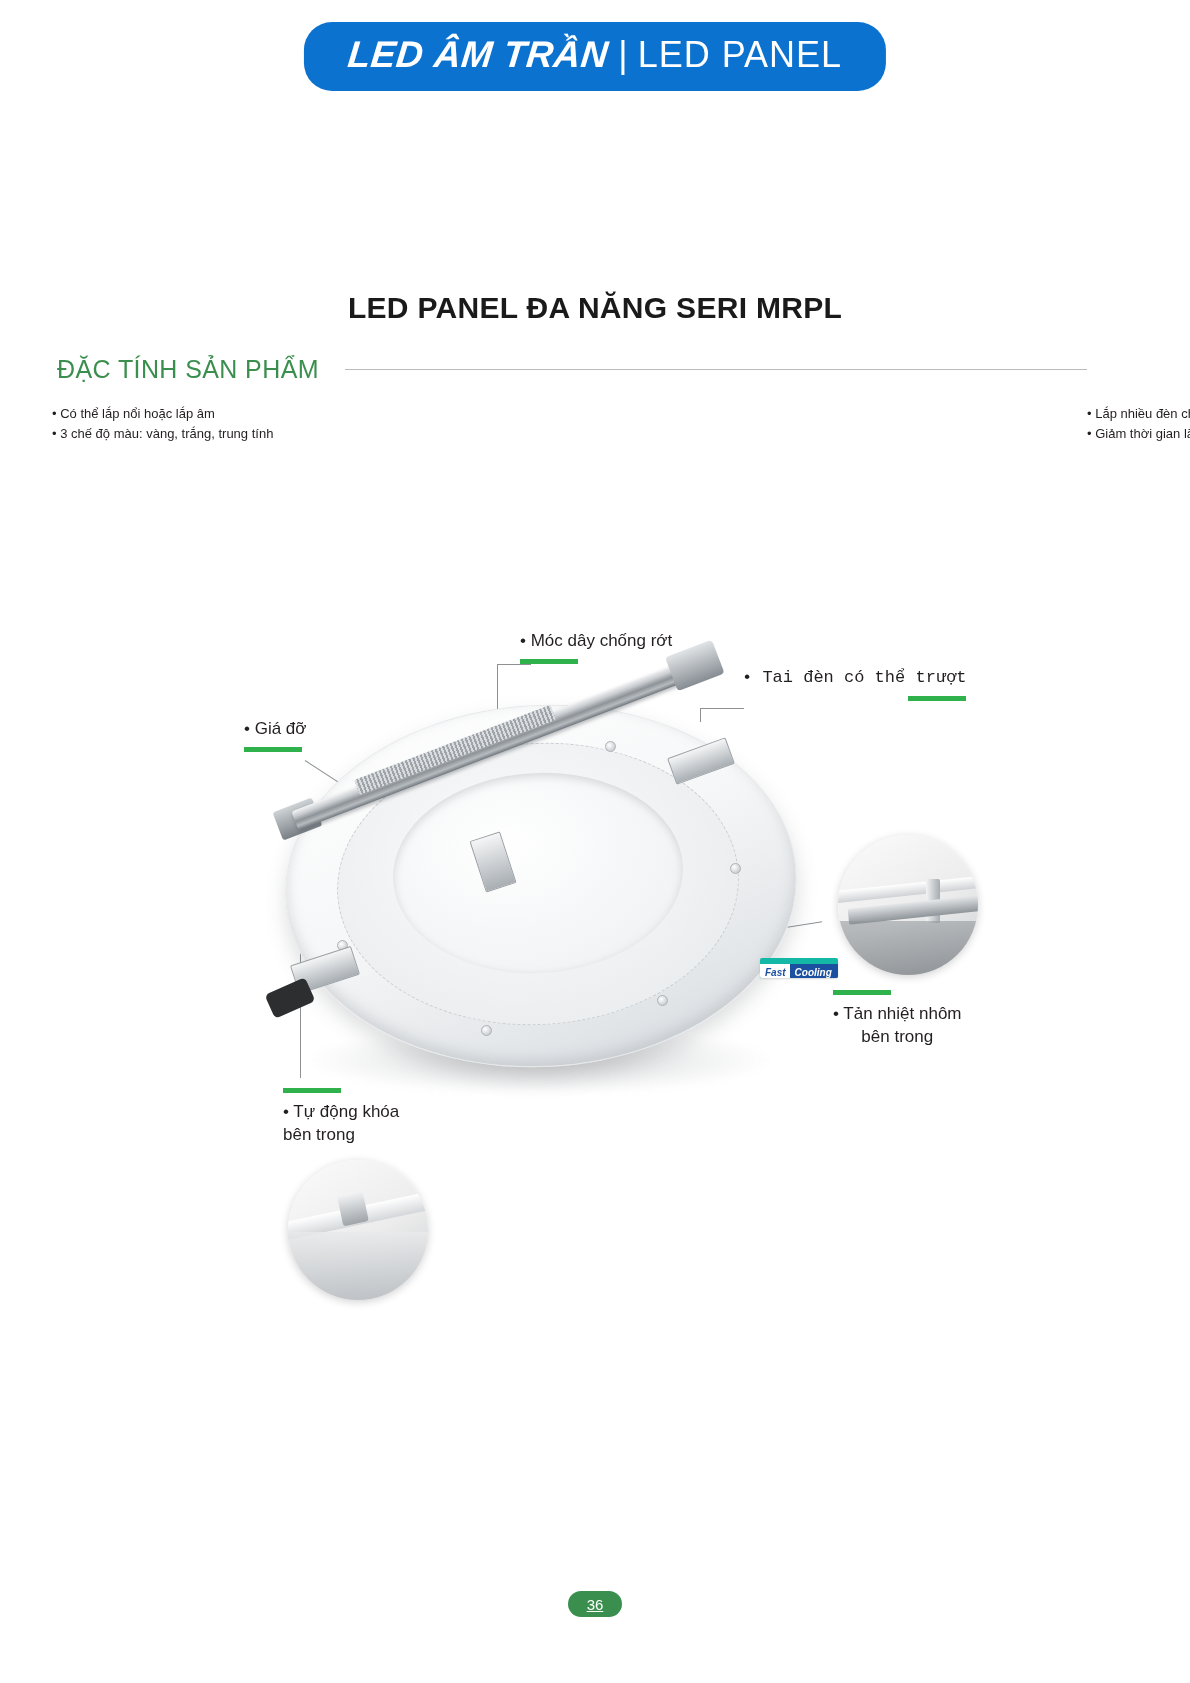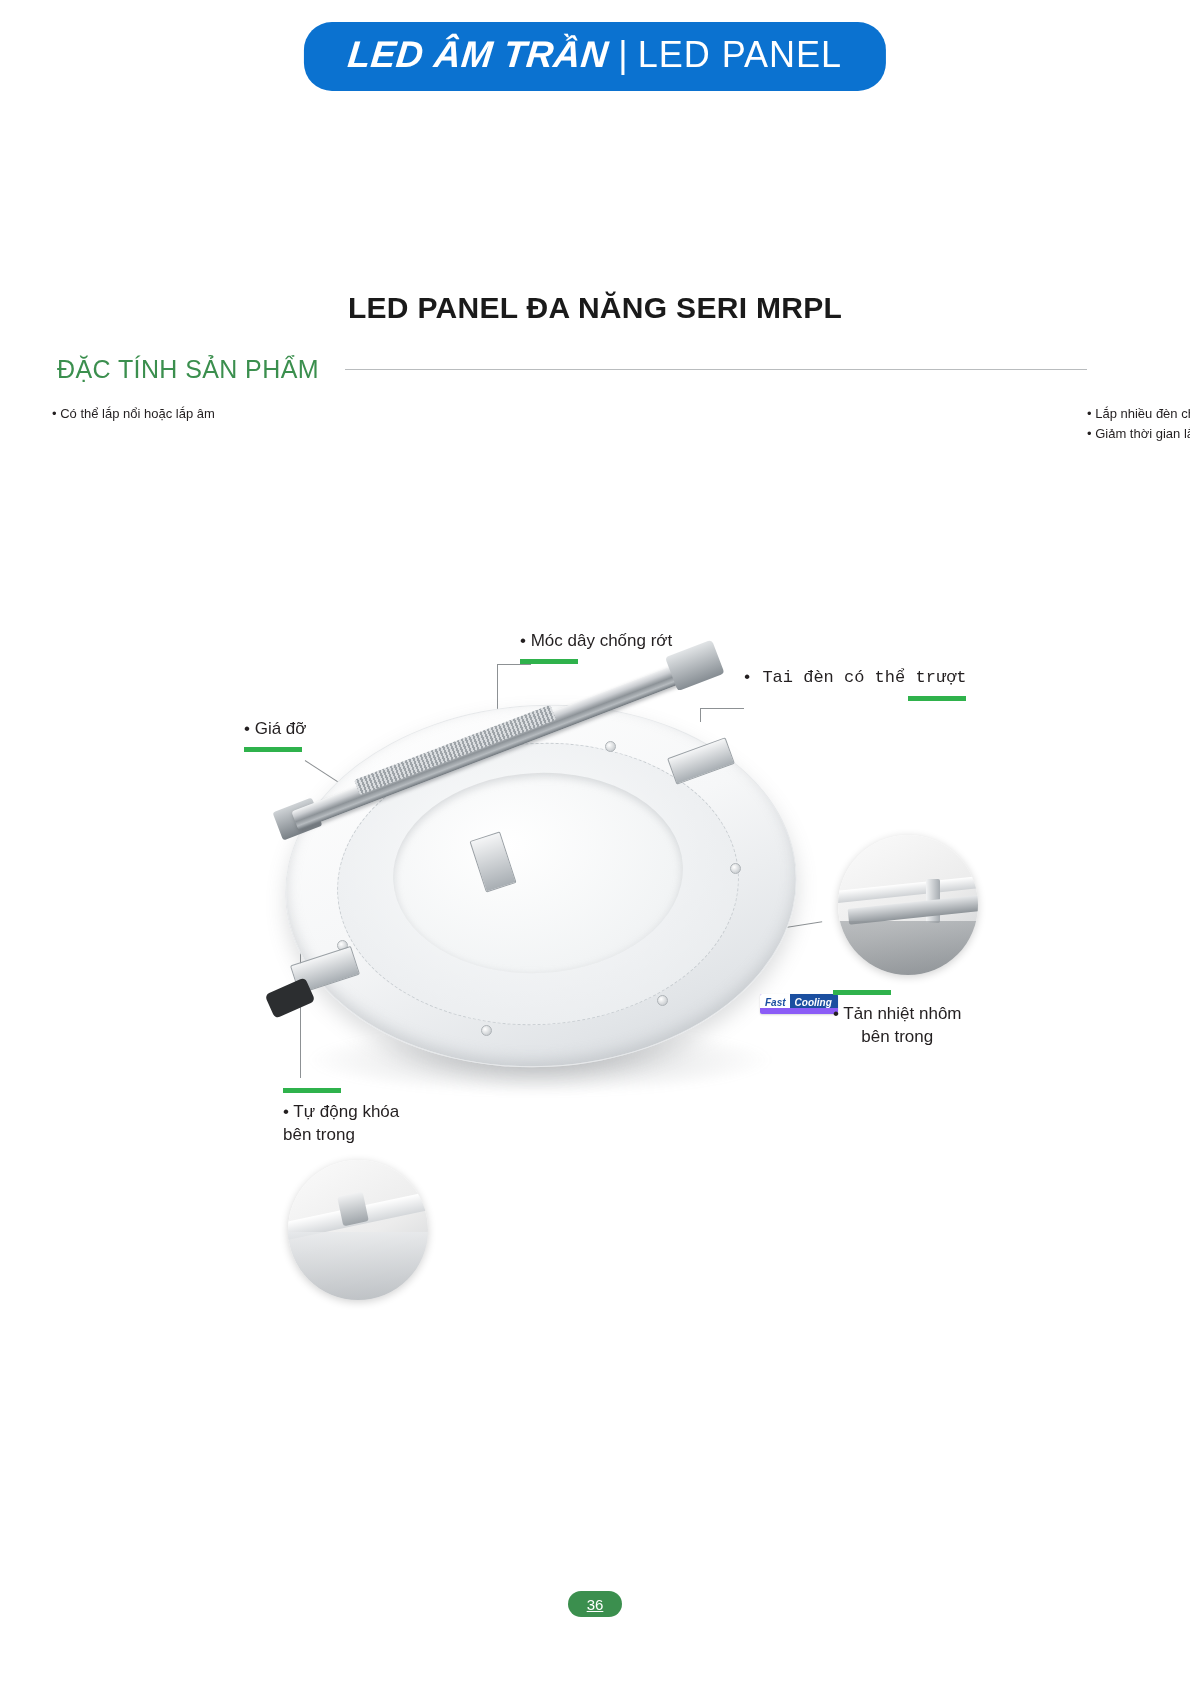--- a/index.html
+++ b/index.html
@@ -284,31 +284,30 @@
     transform: rotate(-24deg);
   }
 
   
   .fast-cooling {
     position: absolute;
     left: 760px;
     top: 368px;
     width: 78px;
     height: 20px;
-    background: #8b5cf6;
+    background: #14b8a6;
     border: 1px solid #d7dадf;
     display: flex;
-    align-items: flex-start;
+    align-items: flex-end;
     font-size: 10px;
     font-weight: bold;
     font-style: italic;
     overflow: hidden;
     border-radius: 2px;
     box-shadow: 0 1px 2px rgba(0,0,0,0.15);
-    margin-top: 36px;
   }
   .fast-cooling .fc-left {
     background: #ffffff;
     color: #1b4fa0;
     padding: 3px 4px 0 5px;
   }
   .fast-cooling .fc-right {
     background: #1b4fa0;
     color: #ffffff;
     padding: 3px 21px 0 5px;
@@ -398,20 +397,21 @@
 
 <div class="section-heading-wrap">
   <div class="section-heading">ĐẶC TÍNH SẢN PHẨM</div>
   <div class="section-rule"></div>
 </div>
 
 <div class="features">
   <div class="col left">
     <ul>
       <li>Có thể lắp nổi hoặc lắp âm</li>
+      <li>3 chế độ màu: vàng, trắng, trung tính</li>
     </ul>
   </div>
   <div class="col right">
     <ul>
       <li>Lắp nhiều đèn cho một dãy một cách nhanh chóng</li>
       <li>Giảm thời gian lắp đặt, tiết kiệm chi phí</li>
     </ul>
   </div>
 </div>
 

